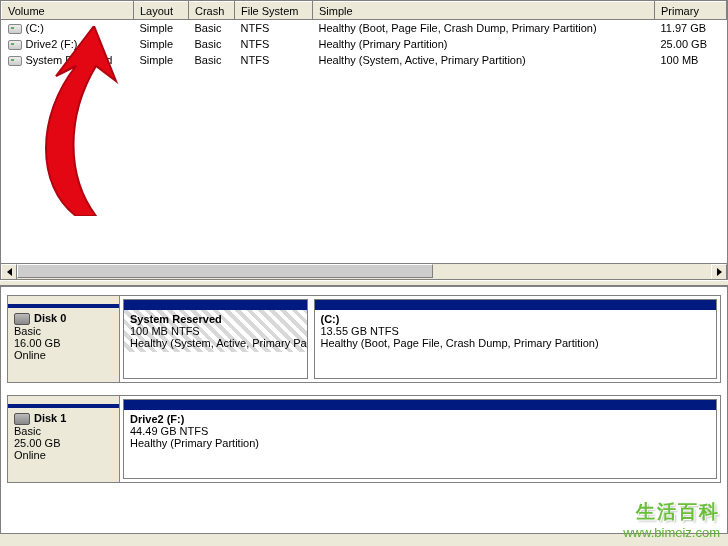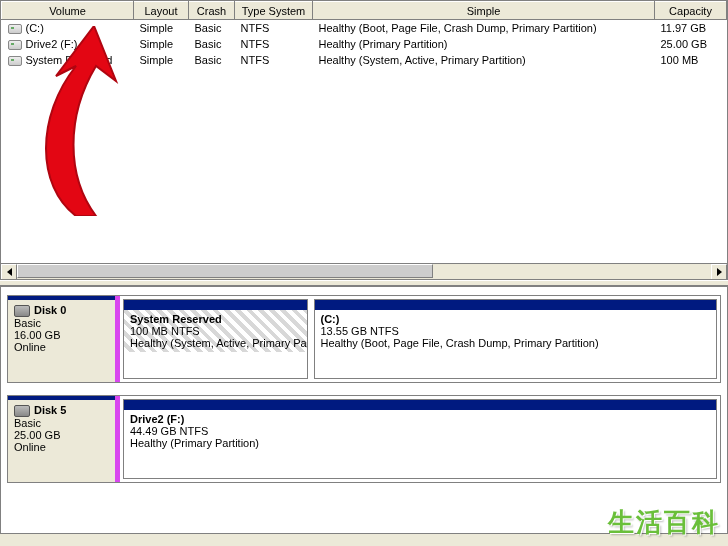--- a/index.html
+++ b/index.html
@@ -23,21 +23,21 @@
   .volume-table {
     width: 100%;
     border-collapse: collapse;
     table-layout: fixed;
   }
   .volume-table th {
     background: #ece9d8;
     border: 1px solid #fff;
     border-right-color: #808080;
     border-bottom-color: #808080;
-    text-align: center;
+    text-align: left;
     padding: 2px 6px;
     font-weight: normal;
     height: 18px;
     white-space: nowrap;
     overflow: hidden;
   }
   .volume-table td {
     padding: 2px 6px;
     white-space: nowrap;
     overflow: hidden;
@@ -87,22 +87,22 @@
   }
   .disk-block {
     border:1px solid #808080;
     margin-bottom: 12px;
     display:flex;
     background:#fff;
     height: 88px;
   }
   .disk-info {
     width: 112px;
-    border-right:5px solid #d946ef;
-    padding: 4px 6px;
+    border-right:1px solid #d946ef;
+    padding: 12px 6px;
     background:#ece9d8;
   }
   .disk-info .stripe {
     height: 4px;
     background:#001a80;
     margin:-4px -6px 4px -6px;
   }
   .disk-info b { font-weight:bold; }
   .disk-partitions {
     flex:1;
@@ -137,44 +137,44 @@
   .watermark {
     position:absolute;
     right:8px;
     bottom:6px;
     text-align:right;
     color:#6abf3a;
     font-family:"Microsoft YaHei",Arial,sans-serif;
     z-index:60;
     pointer-events:none;
   }
-  .watermark .big{font-size:26px;font-weight:bold;letter-spacing:2px;text-shadow:1px 1px 0 #fff,2px 2px 2px rgba(0,0,0,.25);}
+  .watermark .big{font-size:19px;font-weight:bold;letter-spacing:2px;text-shadow:1px 1px 0 #fff,2px 2px 2px rgba(0,0,0,.25);}
   .watermark .url{font-size:13px;color:#5fae35;}
 </style>
 </head>
 <body>
 
 <div class="top-pane">
   <table class="volume-table">
     <colgroup>
       <col style="width:132px">
         <col style="width:55px">
         <col style="width:46px">
         <col style="width:78px">
         <col>
         <col style="width:72px">
     </colgroup>
     <thead>
       <tr>
         <th>Volume</th>
         <th>Layout</th>
         <th>Crash</th>
-        <th>Type System</th>
+        <th>File System</th>
         <th>Simple</th>
-        <th>Capacity</th>
+        <th>Primary</th>
       </tr>
     </thead>
     <tbody id="volume-body">
         <tr class="row">
           <td><span class="drive-icon"></span><span>(C:)</span></td>
           <td>Simple</td>
           <td>Basic</td>
           <td>NTFS</td>
           <td>Healthy (Boot, Page File, Crash Dump, Primary Partition)</td>
           <td>11.97 GB</td>
@@ -230,34 +230,35 @@
           </div>
           <div class="partition" style="flex: 2.2 1 0%;">
             <div class="pstripe"></div>
             <div class="pbody"><b>(C:)</b><br><span>13.55 GB NTFS</span><br><span>Healthy (Boot, Page File, Crash Dump, Primary Partition)</span></div>
           </div>
         </div>
       </div>
       <div class="disk-block">
         <div class="disk-info">
           <div class="stripe"></div>
-          <div><span class="disk-icon"></span><b>Disk 5</b></div>
+          <div><span class="disk-icon"></span><b>Disk 1</b></div>
           <div>Basic</div>
           <div>25.00 GB</div>
           <div>Online</div>
         </div>
         <div class="disk-partitions">
           <div class="partition" style="flex: 1 1 0%;">
             <div class="pstripe"></div>
             <div class="pbody"><b>Drive2 (F:)</b><br><span>44.49 GB NTFS</span><br><span>Healthy (Primary Partition)</span></div>
           </div>
         </div>
       </div>
     </div>
 </div>
 
 <svg class="red-arrow" viewBox="0 0 130 190">
   <path d="M 60 190 C 20 160 20 90 60 40 L 40 50 L 78 0 L 100 55 L 80 40 C 50 90 50 150 80 190 Z" fill="#e30613" stroke="#b00510" stroke-width="2"></path>
 </svg>
 
 <div class="watermark">
   <div class="big">生活百科</div>
+  <div class="url">www.bimeiz.com</div>
 </div>
 
 </body></html>

